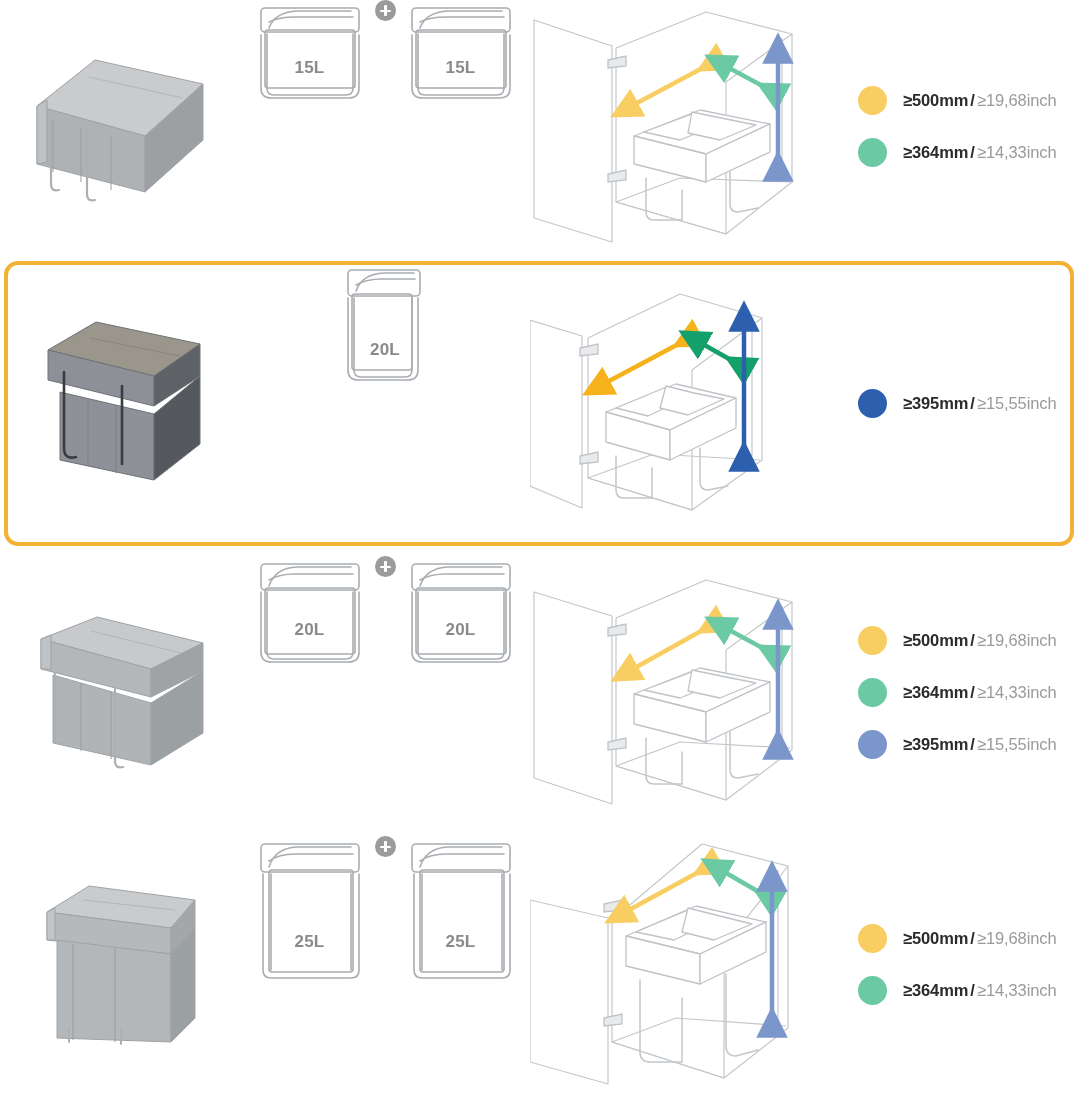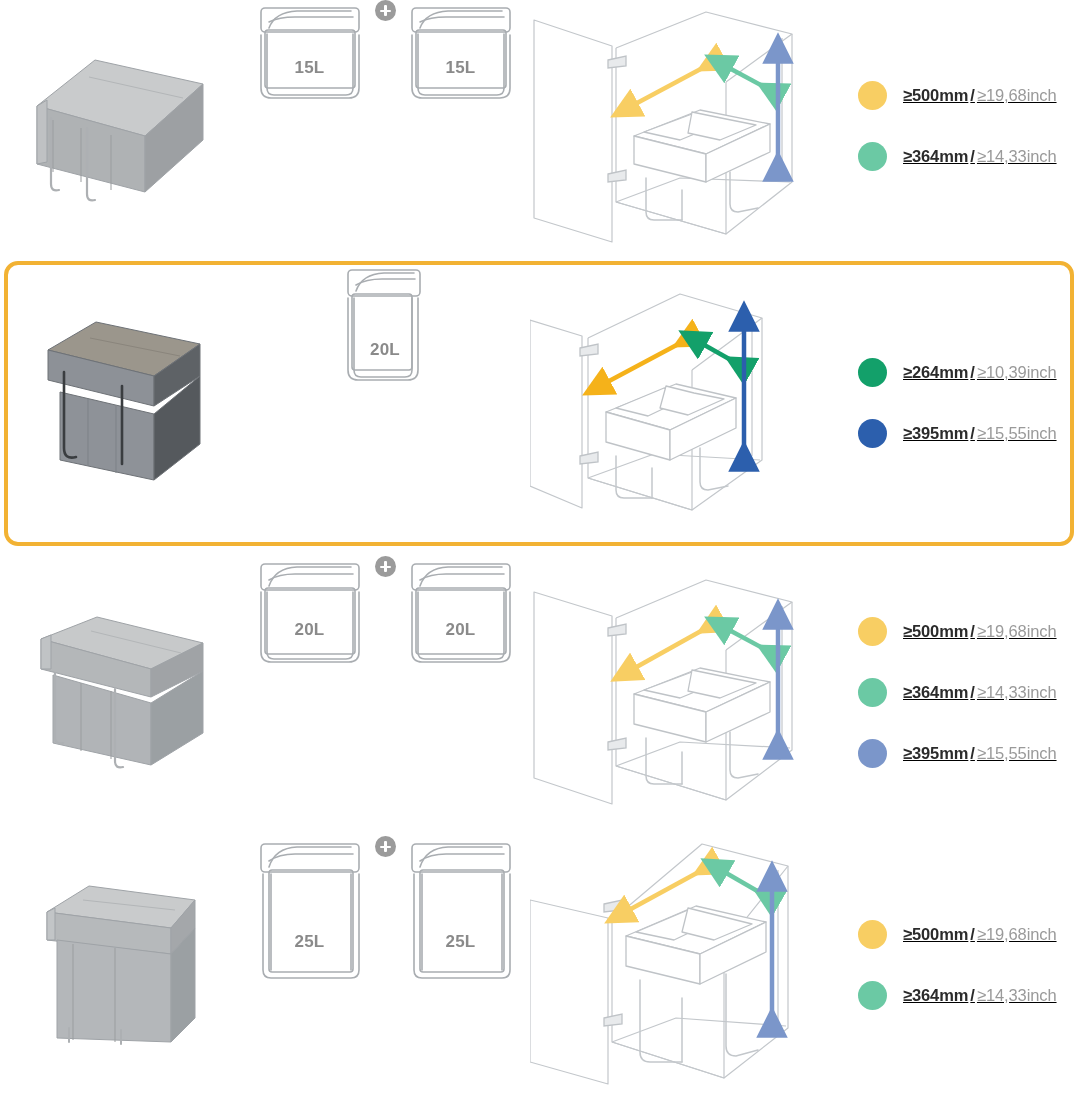--- a/index.html
+++ b/index.html
@@ -76,23 +76,22 @@
     width: 320px; flex: 0 0 320px;
     height: 100%;
     display: flex; align-items: center; justify-content: center;
   }
 
   
   .col-legend {
     flex: 1 1 auto;
     height: 100%;
     display: flex; flex-direction: column; justify-content: center;
-    gap: 32px;
+    gap: 23px;
     padding-left: 18px;
-    text-decoration: underline;
   }
   .legend-item { display: flex; align-items: center; gap: 16px; }
   .legend-dot {
     width: 29px; height: 29px; border-radius: 50%;
     flex: 0 0 29px;
   }
   .legend-text { font-size: 16.5px; white-space: nowrap; }
   .legend-mm { font-weight: 700; color: #2B2B2B; letter-spacing: -.1px; }
   .legend-sep { font-weight: 700; color: #2B2B2B; padding: 0 2px; }
   .legend-in { color: #9A9A9A; letter-spacing: -.1px; }
@@ -296,26 +295,20 @@
         </g>
         <g stroke-width="4.5" stroke-linecap="butt">
           <line x1="66" y1="110" x2="156" y2="62" stroke="#F5B21A" marker-start="url(#ah-y2)" marker-end="url(#ah-y2)"></line>
           <line x1="162" y1="60" x2="208" y2="86" stroke="#13A06A" marker-start="url(#ah-g2)" marker-end="url(#ah-g2)"></line>
           <line x1="214" y1="38" x2="214" y2="178" stroke="#2C5FAD" marker-start="url(#ah-b2)" marker-end="url(#ah-b2)"></line>
         </g>
       </svg>
     </div>
 
     <div class="col-legend">
-      <div class="legend-item">
-        <span class="legend-dot" style="background:#13A06A"></span>
-        <span class="legend-text">
-          <span class="legend-mm">≥264mm</span><span class="legend-sep">/</span><span class="legend-in">≥10,39inch</span>
-        </span>
-      </div>
       <div class="legend-item">
         <span class="legend-dot" style="background:#2C5FAD"></span>
         <span class="legend-text">
           <span class="legend-mm">≥395mm</span><span class="legend-sep">/</span><span class="legend-in">≥15,55inch</span>
         </span>
       </div>
     </div>
   </div>
 
   <div class="spec-row r3">

